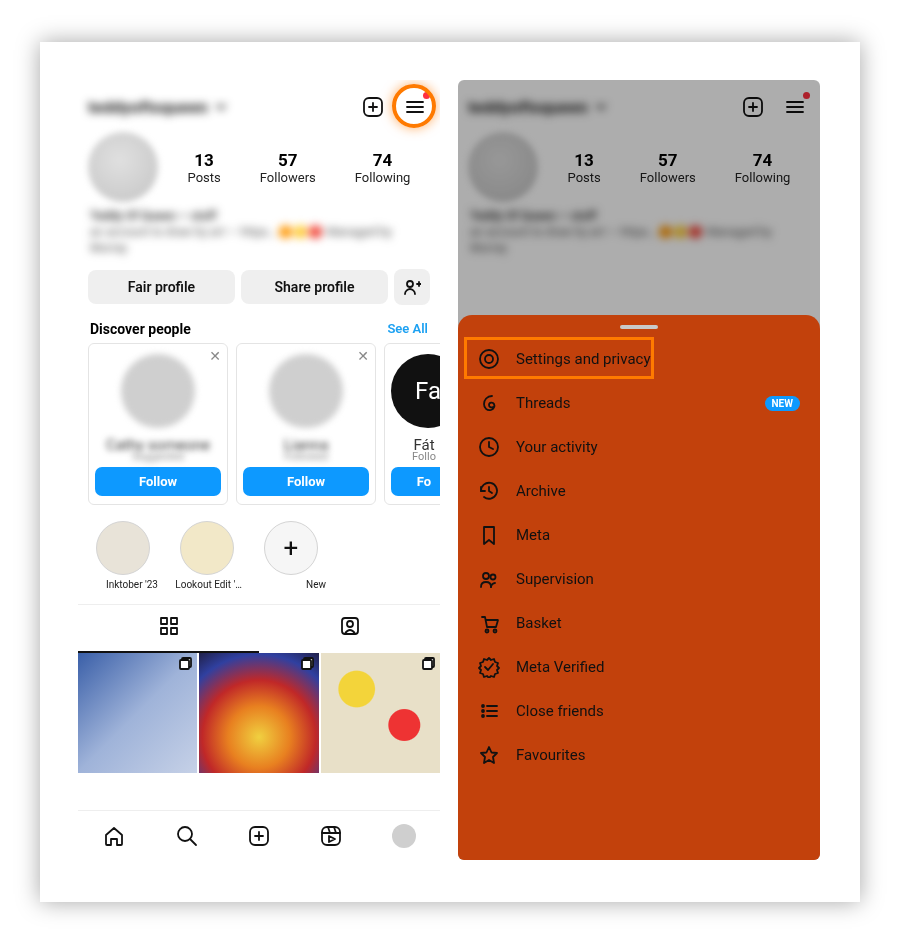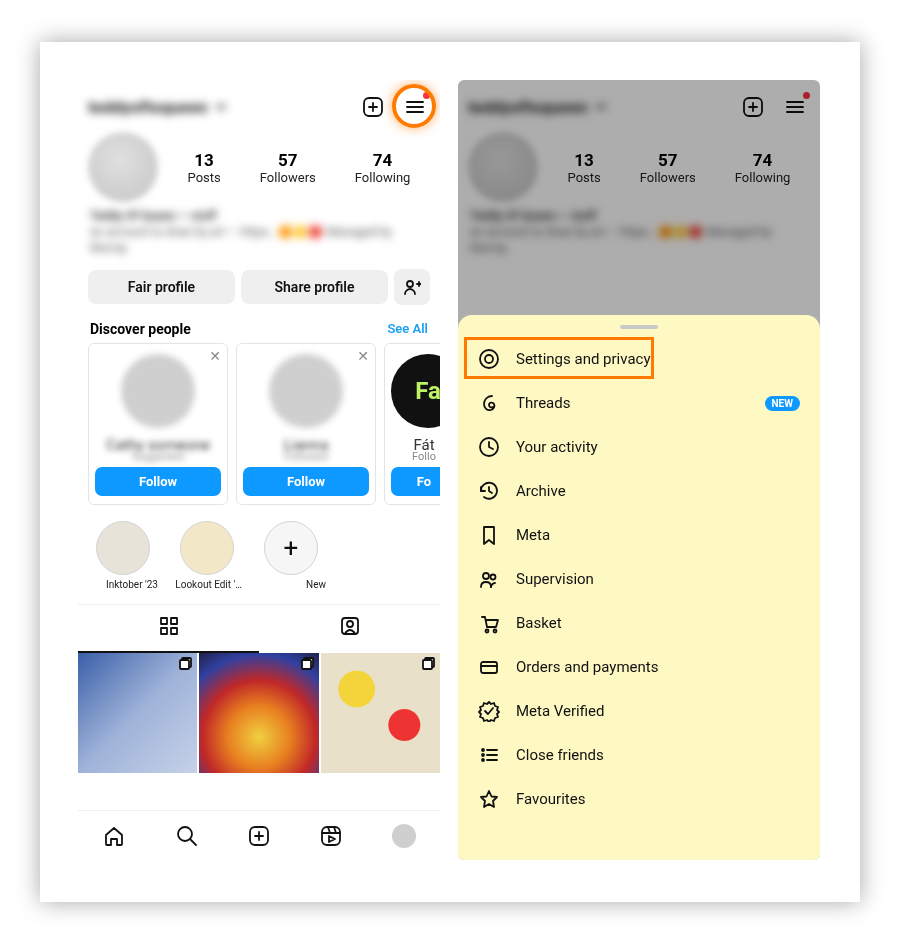--- a/index.html
+++ b/index.html
@@ -37,21 +37,21 @@
   .btn.small { flex:0 0 36px; display:flex; align-items:center; justify-content:center; }
 
   .discover-hdr { display:flex; justify-content:space-between; align-items:center; padding:10px 12px 6px 12px; }
   .discover-hdr .t { font-weight:700; font-size:14px;text-align:right; }
   .discover-hdr .see { color:#1da1f2; font-size:13px; font-weight:600; }
 
   .cards { display:flex; gap:8px; padding:0 10px; overflow:hidden; }
   .card { width:140px; flex-shrink:0; border:1px solid #e4e4e4; border-radius:6px; padding:10px 6px 8px 6px; position:relative; text-align:center; }
   .card .x { position:absolute; top:4px; right:6px; color:#888; font-size:14px; cursor:pointer; }
   .card .cimg { width:74px; height:74px; border-radius:50%; margin:0 auto 8px; background:#cfcfcf; filter:blur(3px); }
-  .card.black .cimg { background:#111; filter:none; color:#bef264; display:flex; align-items:center; justify-content:center; font-weight:700; font-size:24px; }
+  .card.black .cimg { background:#111; filter:none; color:#ffffff; display:flex; align-items:center; justify-content:center; font-weight:400; font-size:24px; }
   .card .cname { font-size:15px; font-weight:400; color:#333; filter:blur(3px); height:14px; }
   .card .csub { font-size:11px; color:#888; filter:blur(3px); height:13px; margin-bottom:2px;}
   .card.black .cname, .card.black .csub { filter:none; }
   .follow { background:#0d99ff; color:#fff; font-size:13px; font-weight:700; padding:7px 0; border-radius:7px; margin-top:4px; cursor:pointer; }
 
   .hl-row { display:flex; gap:14px; padding:16px 10px 8px 10px; }
   .hl { width:70px; text-align:center; }
   .hl .circ { width:54px; height:54px; border-radius:50%; border:1px solid #d4d4d4; margin:0 auto 4px; display:flex; align-items:center; justify-content:center; background:#f6f6f6; }
   .hl .circ.img { background:#e8e3d8; }
   .hl .circ.img2 { background:#f2e8c8; }
@@ -69,21 +69,21 @@
   .t1 { background:linear-gradient(135deg,#3a5fa8,#9fb3d9,#c6d1e7); }
   .t2 { background:radial-gradient(circle at 50% 70%, #f0d040 0%, #e88020 30%, #c02828 55%, #3040a0 80%, #202048 100%); }
   .t3 { background:radial-gradient(circle at 30% 30%, #f3d43a 0 15%, transparent 16%), radial-gradient(circle at 70% 60%, #e33 0 14%, transparent 15%), #e8e0c8; }
 
   .bottombar { position:absolute; bottom:0; left:0; right:0; height:50px; display:flex; justify-content:space-around; align-items:center; border-top:1px solid #eee; background:#fff; }
   .bottombar .bico { width:24px; height:24px; }
   .bottombar .pimg { width:24px;height:24px;border-radius:50%;background:#cfcfcf; }
 
   
   .dim { position:absolute; inset:0; background:rgba(0,0,0,.32); }
-  .sheet { position:absolute; left:0; right:0; top:235px; bottom:0; background:#fef9c3; border-top-left-radius:14px; border-top-right-radius:14px; }
+  .sheet { position:absolute; left:0; right:0; top:235px; bottom:0; background:#c2410c; border-top-left-radius:14px; border-top-right-radius:14px; }
   .grab { width:38px; height:4px; background:#c9c9c9; border-radius:3px; margin:10px auto 8px; }
   .menu { padding:0 4px; }
   .mi { display:flex; align-items:center; gap:16px; padding:11px 16px; font-size:15px; color:#111; cursor:pointer; position:relative; }
   .mi .mico { width:22px; height:22px; display:flex; align-items:center; justify-content:center; }
   .mi .badge { margin-left:auto; background:#0d99ff; color:#fff; font-size:10px; font-weight:700; padding:2px 7px; border-radius:10px; }
   .hl-box { position:absolute; border:3px solid #ff7a00; pointer-events:none; }
 
   svg { stroke:#111; stroke-width:1.8; fill:none; stroke-linecap:round; stroke-linejoin:round; }
 </style>
 </head>
@@ -387,29 +387,20 @@
             <span class="mico">
                 <svg width="22" height="22">
                   <path d="M4 5h3l2 10h9l2-7H8"></path>
                   <circle cx="9" cy="19" r="1.5"></circle>
                   <circle cx="17" cy="19" r="1.5"></circle>
                 </svg>
               </span>
             <span>Basket</span>
           </div>
 
-          <div class="mi">
-            <span class="mico">
-                <svg width="22" height="22">
-                  <rect x="3" y="6" width="16" height="11" rx="2"></rect>
-                  <line x1="3" y1="10" x2="19" y2="10"></line>
-                </svg>
-              </span>
-            <span>Orders and payments</span>
-          </div>
 
           <div class="mi">
             <span class="mico">
                 <svg width="22" height="22">
                   <path d="M11 2l2 2 3-1 1 3 3 1-1 3 2 2-2 2 1 3-3 1-1 3-3-1-2 2-2-2-3 1-1-3-3-1 1-3-2-2 2-2-1-3 3-1 1-3 3 1z"></path>
                   <polyline points="7,11 10,14 15,8"></polyline>
                 </svg>
               </span>
             <span>Meta Verified</span>
           </div>

